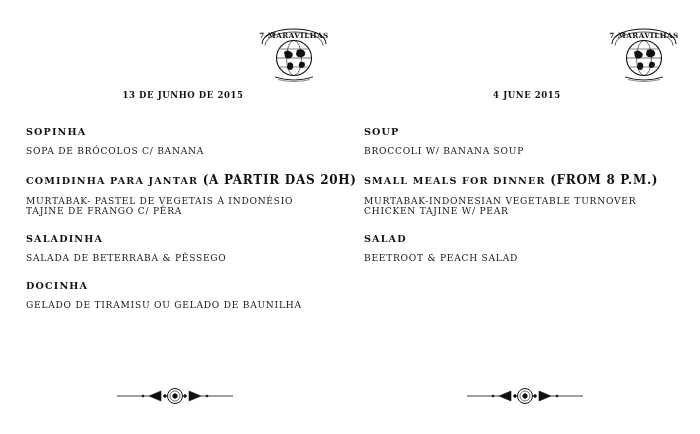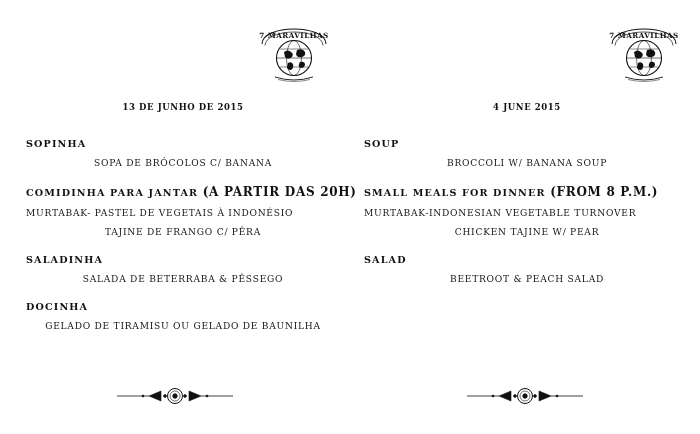--- a/index.html
+++ b/index.html
@@ -49,21 +49,21 @@
   }
   .crest svg { display: block; }
 
   .date-line {
     text-align: center;
     font-size: 8.5px;
     letter-spacing: 0.6px;
     font-weight: bold;
     font-family: "DejaVu Serif", serif;
     color: #111;
-    margin-top: 14px;
+    margin-top: 2px;
     margin-bottom: 0;
   }
 
   
   .menu {
     margin-top: 26px;
   }
   .section {
     margin-bottom: 17px;
   }
@@ -78,24 +78,23 @@
   }
   .section-title .note {
     font-size: 12px;
     letter-spacing: 0.7px;
   }
   .item {
     font-size: 9.1px;
     letter-spacing: 0.75px;
     text-transform: uppercase;
     color: #151515;
-    margin-bottom: 9px;
     white-space: nowrap;
   }
-  .item:last-child { margin-bottom: 0; text-align: center; }
+  .item:last-child { margin-bottom: 0; }
 
   
   .ornament-wrap {
     position: absolute;
     bottom: 28px;
     left: 0;
     width: 100%;
     display: flex;
     justify-content: center;
   }

